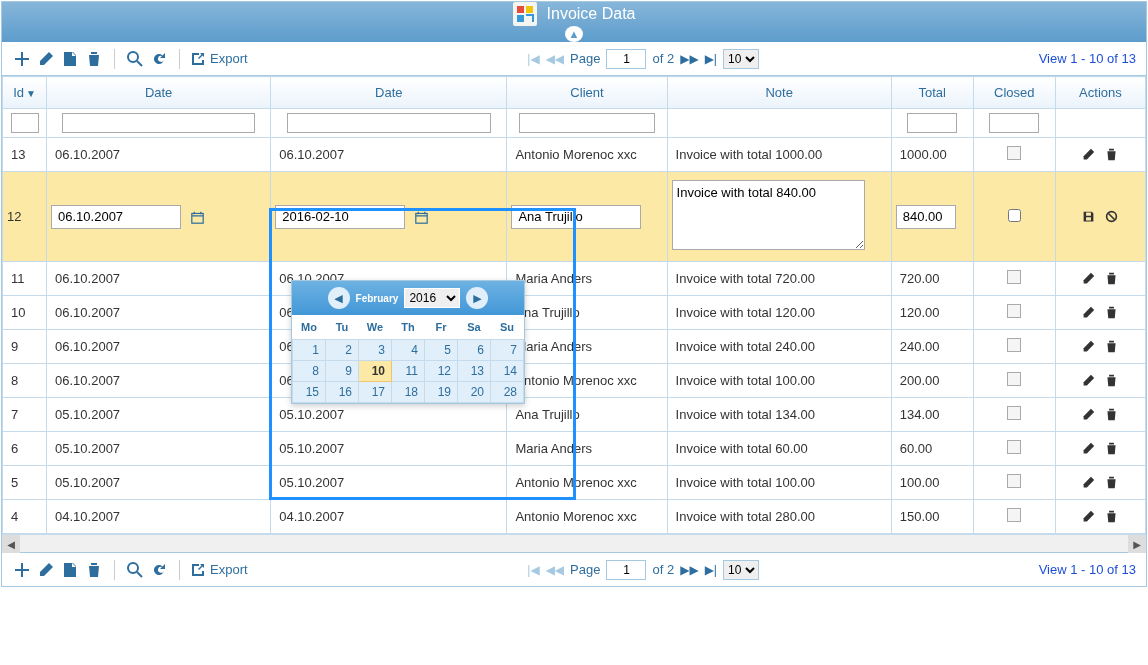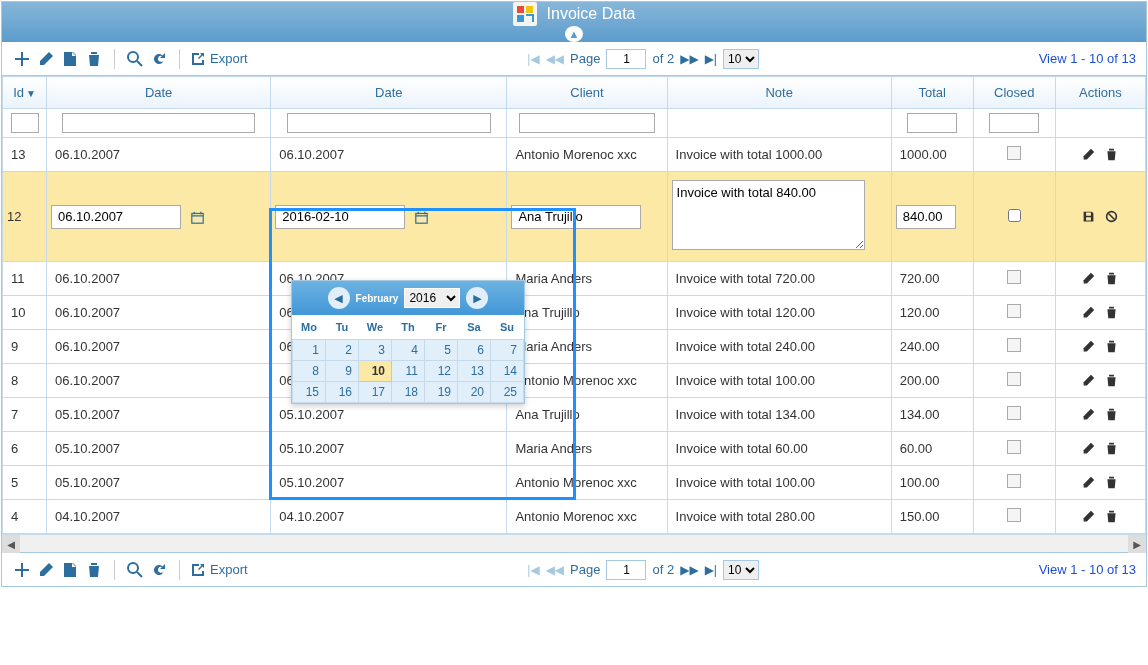--- a/index.html
+++ b/index.html
@@ -516,21 +516,21 @@
             <td class="">13</td>
             <td class="">14</td>
           </tr>
           <tr>
             <td class="">15</td>
             <td class="">16</td>
             <td class="">17</td>
             <td class="">18</td>
             <td class="">19</td>
             <td class="">20</td>
-            <td class="">25</td>
+            <td class="">28</td>
           </tr>
         </tbody>
     </table>
   </div>
 
   <div class="highlight-box"></div>
 
 </div>
 
 </body></html>

